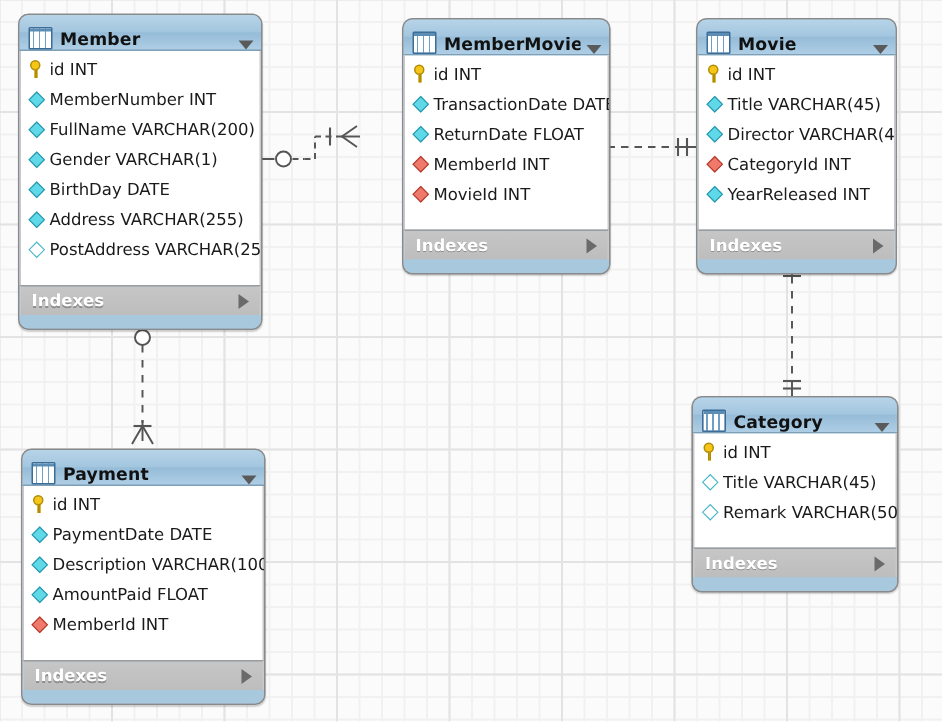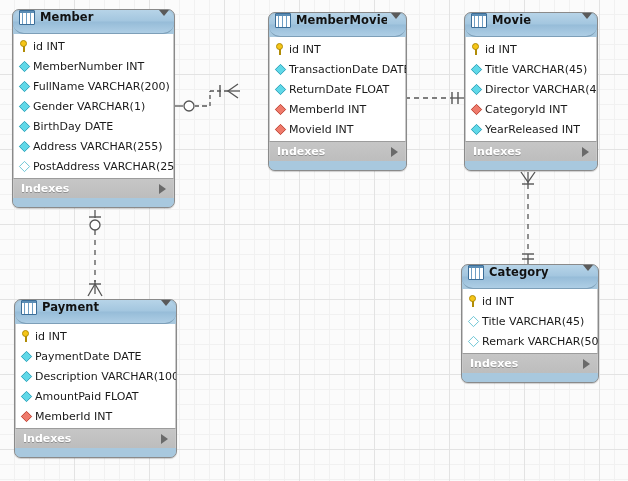--- a/index.html
+++ b/index.html
@@ -31,24 +31,23 @@
     background: #a8c8de;
     box-sizing: border-box;
     box-shadow: 0 1px 1px rgba(0,0,0,0.18);
     overflow: hidden;
   }
   .tbl-head {
     height: 24px;
     background: linear-gradient(to bottom, #b7d4e8 0%, #a3c6df 48%, #96bcd8 52%, #aecee5 100%);
     border-bottom: 1px solid #7d9fb8;
     display: flex;
-    align-items: flex-start;
+    align-items: flex-end;
     padding: 0 5px 0 6px;
     box-sizing: border-box;
-    border-radius: 11px;
   }
   .tbl-icon {
     width: 14px;
     height: 13px;
     flex: 0 0 auto;
     border: 1px solid #3b6d97;
     border-radius: 1px;
     background:
       linear-gradient(to right,
         #ffffff 0 2px, #6f9fc4 2px 3px,
@@ -71,21 +70,21 @@
     width: 0; height: 0;
     flex: 0 0 auto;
     border-left: 5px solid transparent;
     border-right: 5px solid transparent;
     border-top: 6px solid #5a5a5a;
     margin-left: 4px;
   }
 
   .tbl-body {
     background: #ffffff;
-    padding: 2px 0 2px 0;
+    padding: 2px 0 14px 0;
     border-left: 1px solid #c9c9c9;
     border-right: 1px solid #c9c9c9;
   }
   .col-row {
     display: flex;
     align-items: center;
     height: 20px;
     padding-left: 5px;
     white-space: nowrap;
   }

